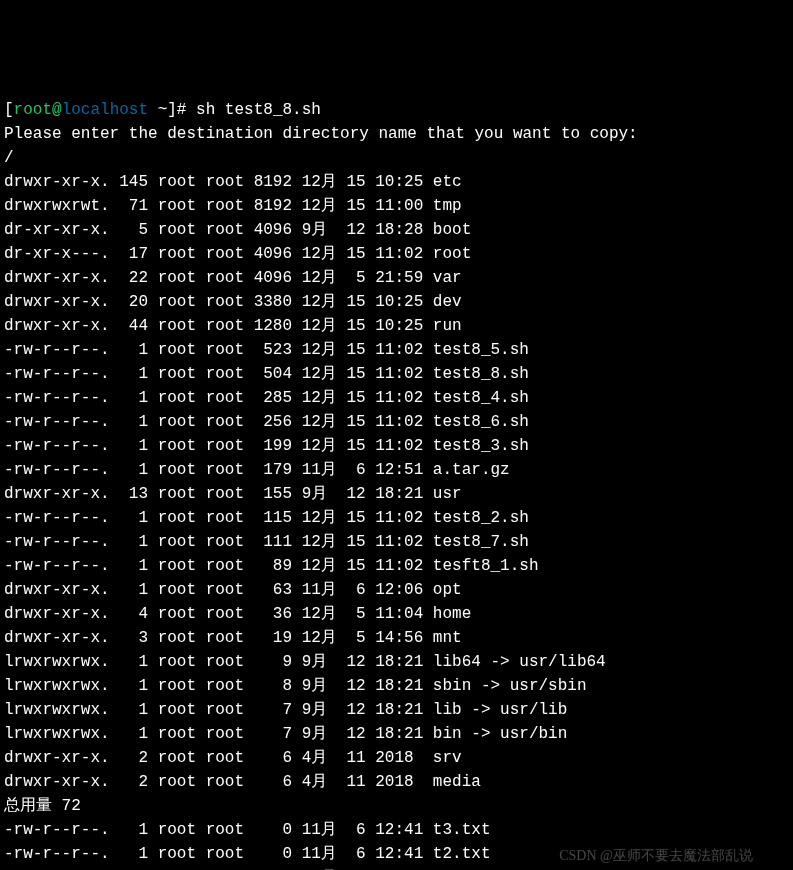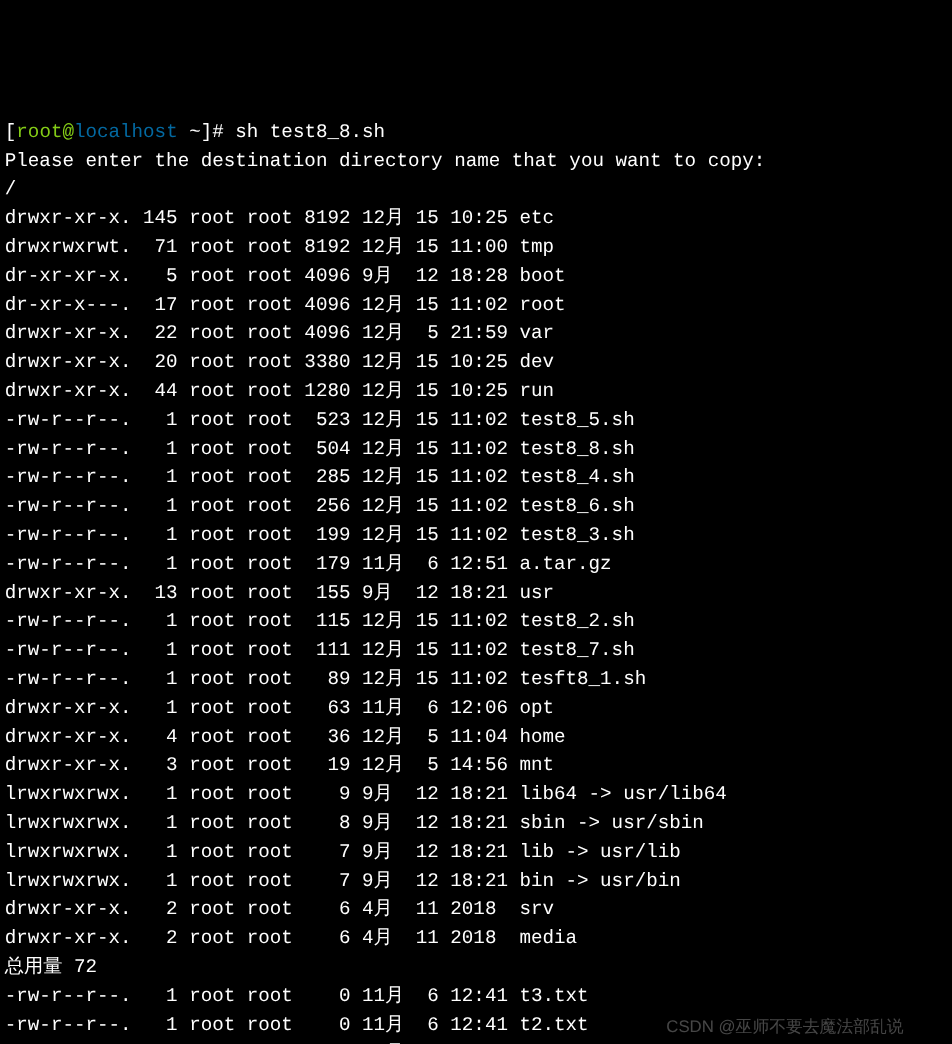--- a/index.html
+++ b/index.html
@@ -14,35 +14,35 @@
       font-size: 16px;
       line-height: 1.5;
       padding: 0;
       width: 793px;
       white-space: pre;
     }
     .terminal {
       padding: 2px 4px;
     }
     .red {
-      color: #84cc16;
+      color: #22c55e;
     }
     .magenta {
       color: #0369a1;
     }
     .white {
       color: #ffffff;
     }
     .watermark {
       position: absolute;
       bottom: 4px;
       right: 40px;
       color: rgba(200, 200, 200, 0.35);
       font-size: 14px;
-      font-family: Liberation Sans, sans-serif;
+      font-family: Liberation Serif, serif;
     }
     .line {
       display: block;
     }
   </style>
 </head>
 <body>
 
 
 

